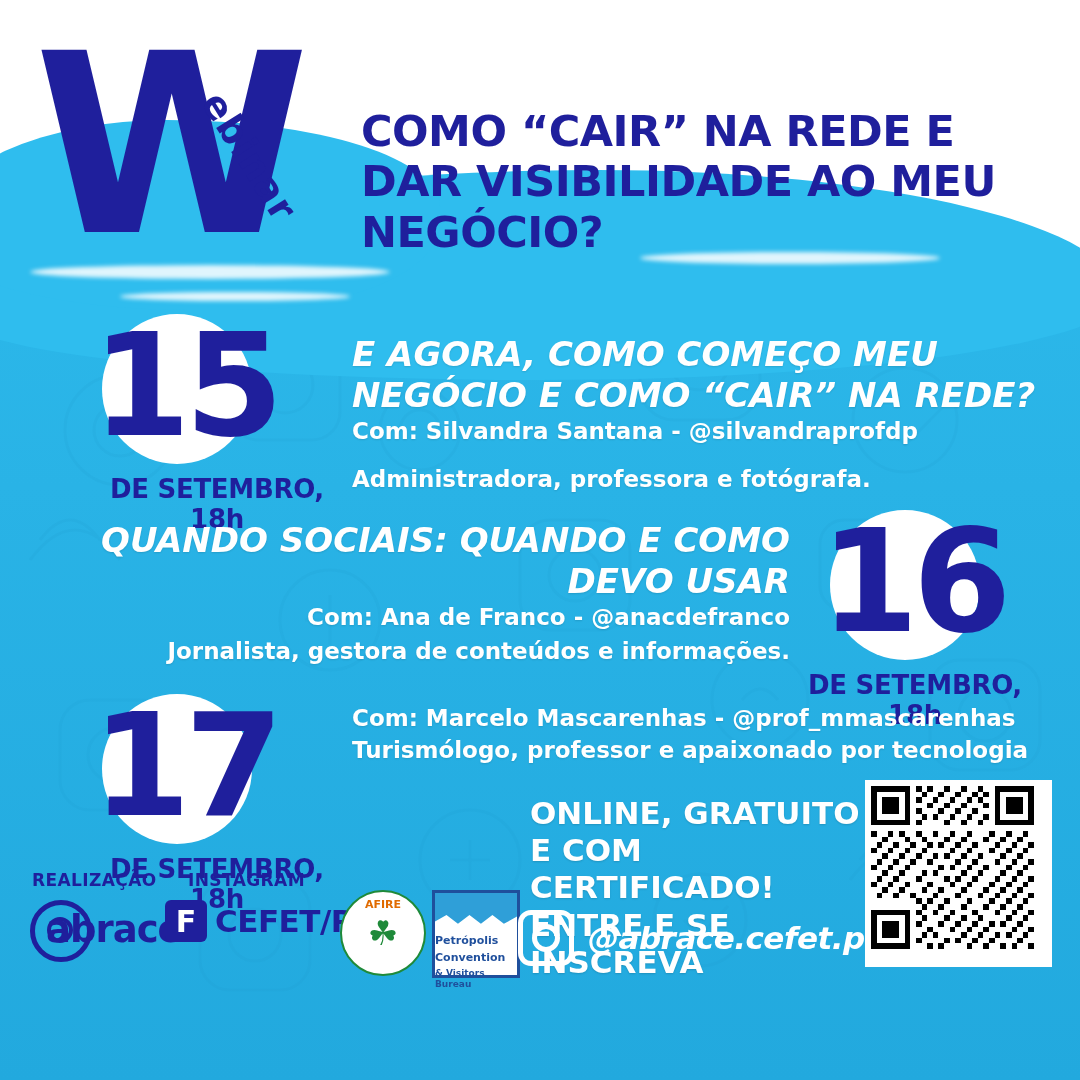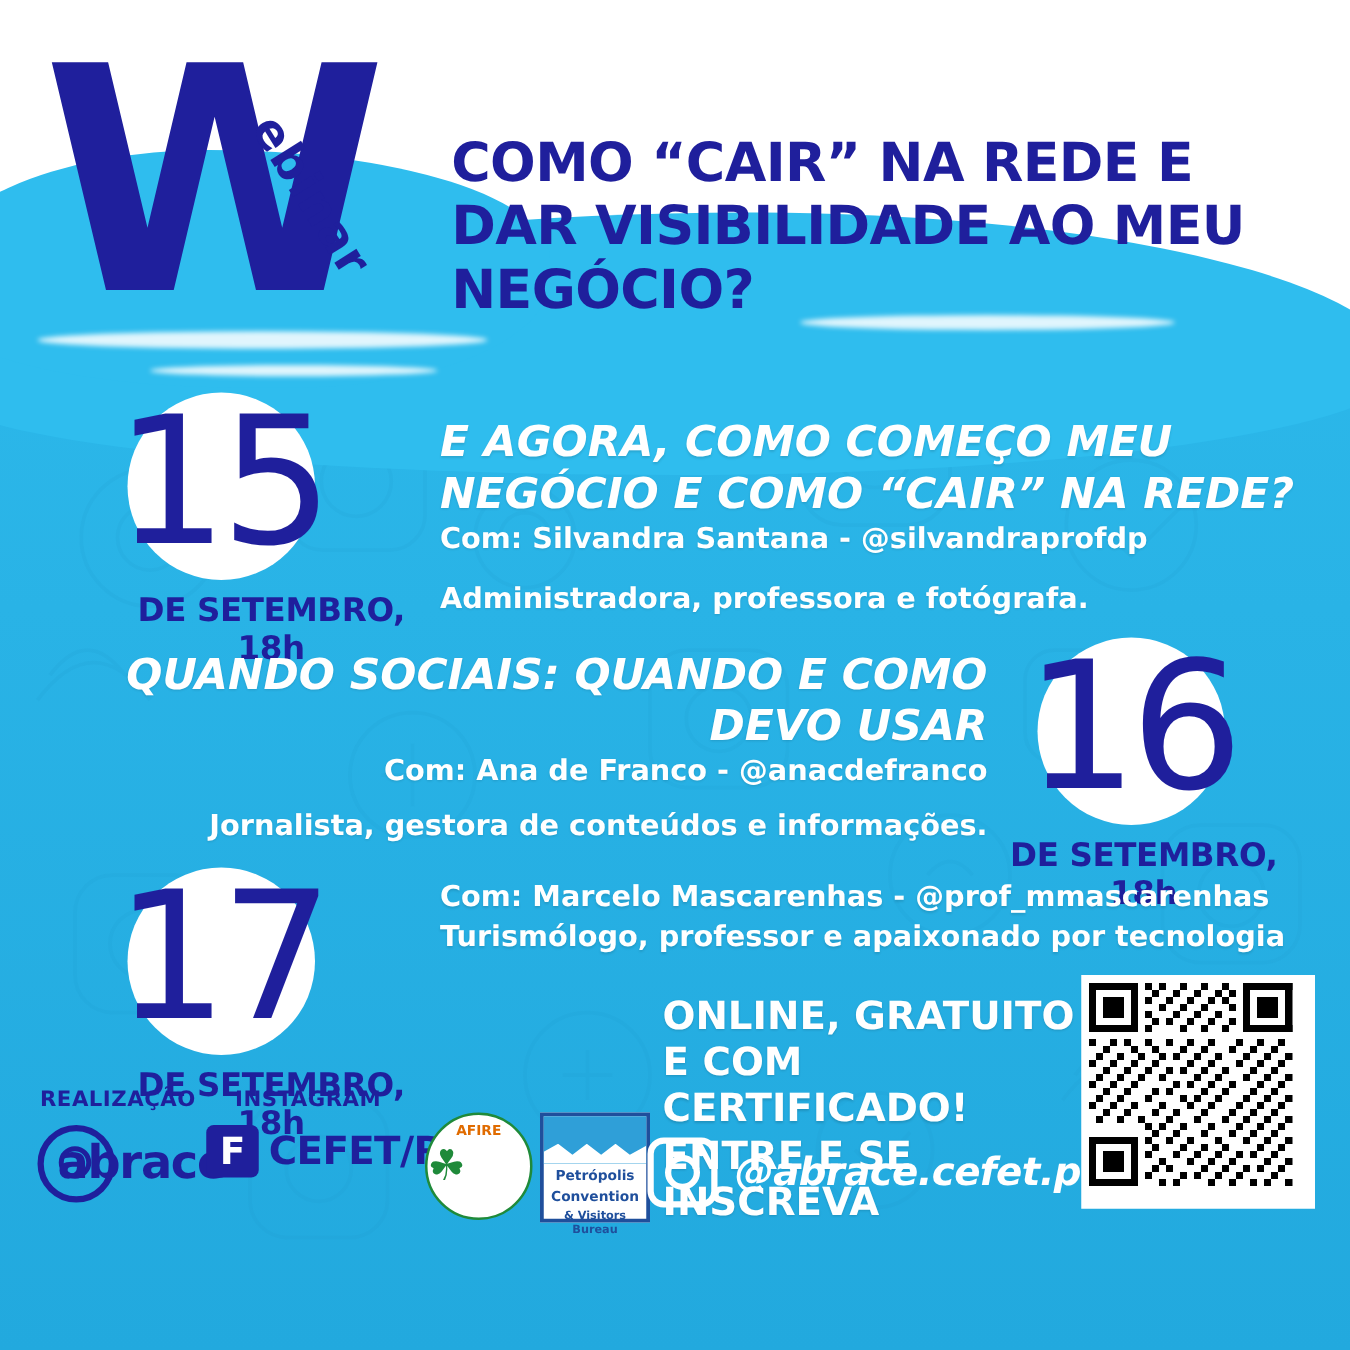--- a/index.html
+++ b/index.html
@@ -65,21 +65,21 @@
   .session{position:absolute;}
   .daybadge{
     position:relative;width:168px;height:168px;
   }
   .daybadge .circle{
     position:absolute;left:10px;top:2px;width:150px;height:150px;
     background:#ffffff;border-radius:50%;
   }
   .daybadge .num{
     position:absolute;left:0;top:-10px;width:168px;text-align:center;
-    font-size:142px;line-height:168px;font-weight:400;color:#1f1f9c;
+    font-size:142px;line-height:168px;font-weight:700;color:#1f1f9c;
     letter-spacing:-6px;
   }
   .daylabel{
     margin-top:-6px;text-align:center;width:250px;
     font-size:26px;font-weight:900;color:#1f1f9c;letter-spacing:-0.3px;
   }
   .daylabel .light{font-weight:700;}
   .s-title{
     color:#ffffff;font-weight:900;font-size:34px;line-height:1.22;
     text-shadow:0 1px 2px rgba(0,0,0,.12);
@@ -128,31 +128,31 @@
     letter-spacing:-1px;
   }
   .cefet{position:absolute;left:165px;top:20px;display:flex;align-items:center;gap:8px;}
   .cefet .mark{
     width:42px;height:42px;background:#1f1f9c;border-radius:6px;color:#fff;
     font-weight:900;font-size:30px;display:flex;align-items:center;justify-content:center;
   }
   .cefet .txt{font-size:31px;font-weight:900;color:#1f1f9c;letter-spacing:-.5px;}
 
   .afire{position:absolute;left:340px;top:10px;width:82px;height:82px;border-radius:50%;
-    background:#ffffff;border:2px solid #1f8a3a;display:flex;align-items:center;}
+    background:#ffffff;border:2px solid #1f8a3a;display:flex;align-items:center;justify-content:center;}
   .afire .cl{font-size:34px;color:#1f8a3a;}
   .afire .nm{position:absolute;top:6px;left:0;width:82px;text-align:center;font-size:11px;font-weight:900;color:#e06b00;}
 
   .pcvb{position:absolute;left:432px;top:10px;width:82px;height:82px;background:#fff;border:3px solid #1f4f9c;}
   .pcvb .crown{height:38px;background:#2f9fd8;position:relative;}
   .pcvb .crown:after{
     content:"";position:absolute;left:0;right:0;bottom:0;height:16px;background:#fff;
     clip-path:polygon(0 100%,0 40%,14% 0,28% 55%,42% 0,56% 55%,70% 0,84% 55%,100% 10%,100% 100%);
   }
-  .pcvb .t{font-size:11px;font-weight:900;color:#1f4f9c;text-align:center;line-height:1.15;padding-top:4px;}
+  .pcvb .t{font-size:11px;font-weight:900;color:#1f4f9c;text-align:left;line-height:1.15;padding-top:4px;}
 
   .cta{
     position:absolute;left:530px;top:-85px;width:340px;
     color:#ffffff;font-weight:900;font-size:31px;line-height:1.2;
     text-shadow:0 1px 2px rgba(0,0,0,.15);
   }
   .handle-row{position:absolute;left:518px;top:30px;display:flex;align-items:center;gap:14px;}
   .ig{width:46px;height:46px;border:5px solid #fff;border-radius:13px;position:relative;}
   .ig:after{content:"";position:absolute;left:9px;top:9px;width:18px;height:18px;border:5px solid #fff;border-radius:50%;}
   .ig:before{content:"";position:absolute;right:5px;top:4px;width:6px;height:6px;background:#fff;border-radius:50%;}
@@ -238,21 +238,21 @@
         <div class="circle"></div>
         <div class="num">16</div>
       </div>
       <div class="daylabel">
         <span>DE SETEMBRO,</span><span class="light"> 18h</span>
       </div>
     </div>
     <div class="text">
       <div class="s-title">QUANDO SOCIAIS: QUANDO E COMO DEVO USAR</div>
       <div class="s-sub">Com: Ana de Franco - @anacdefranco</div>
-      <div class="s-sub" style="margin-top:14px">Jornalista, gestora de conteúdos e informações.</div>
+      <div class="s-sub" style="margin-top:4px">Jornalista, gestora de conteúdos e informações.</div>
     </div>
   </div>
 
   <div class="session" id="session3">
     <div class="daybadge-wrap">
       <div class="daybadge">
         <div class="circle"></div>
         <div class="num">17</div>
       </div>
       <div class="daylabel">

